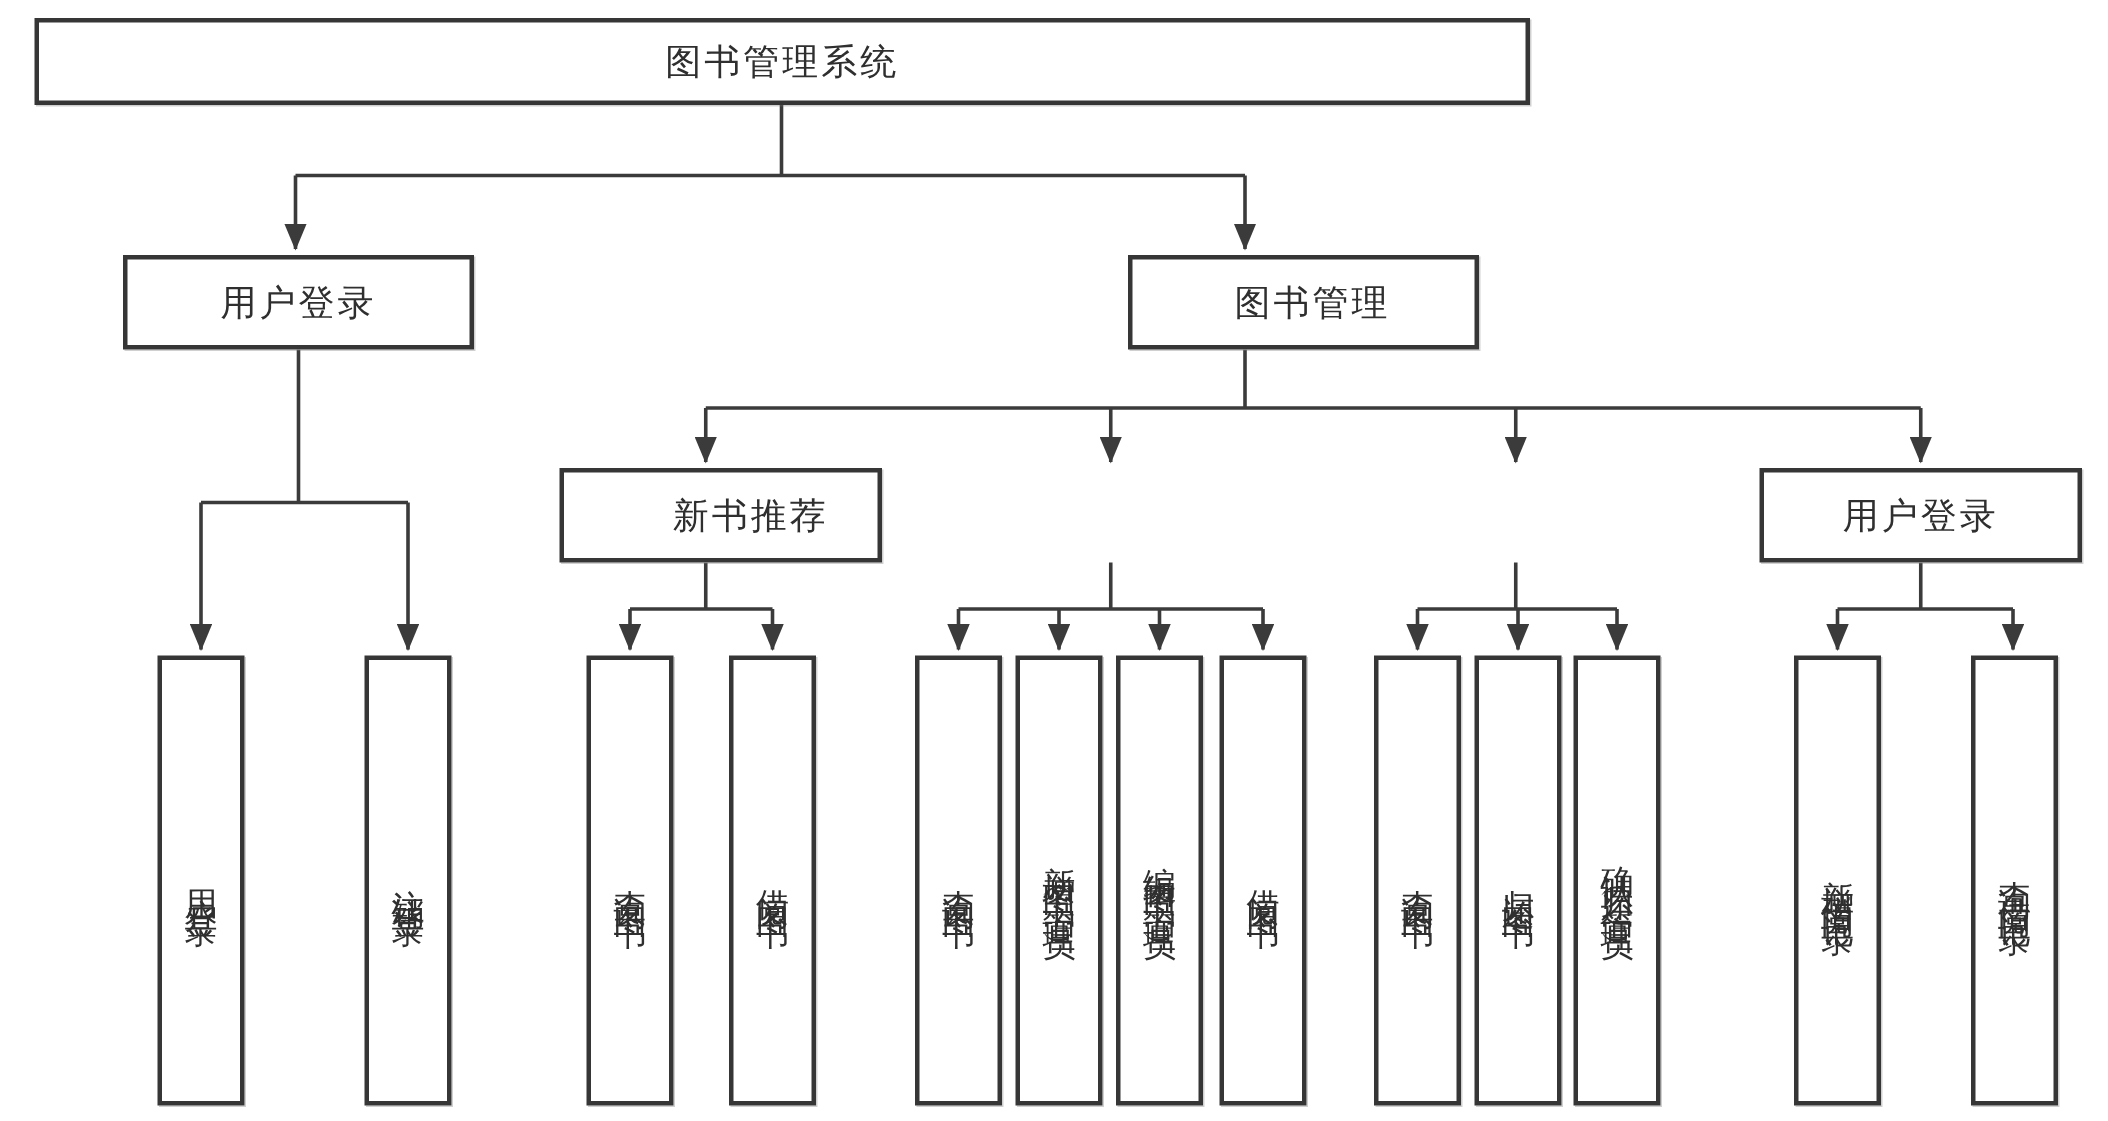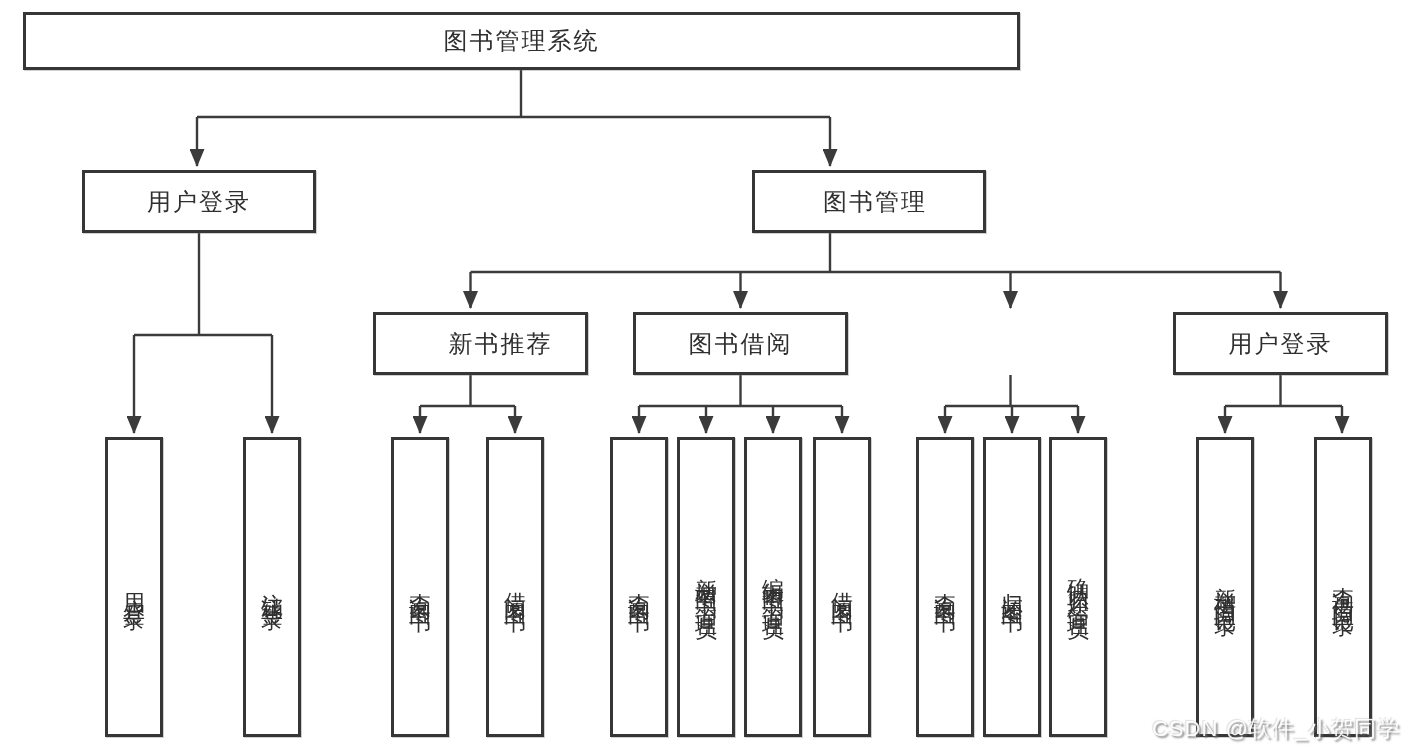--- a/index.html
+++ b/index.html
@@ -105,23 +105,20 @@
   <div class="box branch-box" style="left:82px;">
     <span class="h-label">用户登录</span>
   </div>
   <div class="box branch-box" style="left:752px;padding-left:12px;">
     <span class="h-label">图书管理</span>
   </div>
 
   <div class="box module-box" style="left:373px;padding-left:40px;">
     <span class="h-label">新书推荐</span>
   </div>
-  <div class="box module-box" style="left:633px;">
-    <span class="h-label">图书借阅</span>
-  </div>
   <div class="box module-box" style="left:1173px;">
     <span class="h-label">用户登录</span>
   </div>
 
   <div class="box leaf" style="left:105px;">
     <span class="v-label">用户登录</span>
   </div>
   <div class="box leaf" style="left:243px;">
     <span class="v-label">注销登录</span>
   </div>
@@ -156,15 +153,14 @@
     <span class="v-label">确认归还（管理员）</span>
   </div>
 
   <div class="box leaf" style="left:1196px;">
     <span class="v-label">新增借阅记录</span>
   </div>
   <div class="box leaf" style="left:1314px;">
     <span class="v-label">查询借阅记录</span>
   </div>
 
-  <div class="watermark">CSDN @软件_小贺同学</div>
 
 </div>
 
 </body></html>

